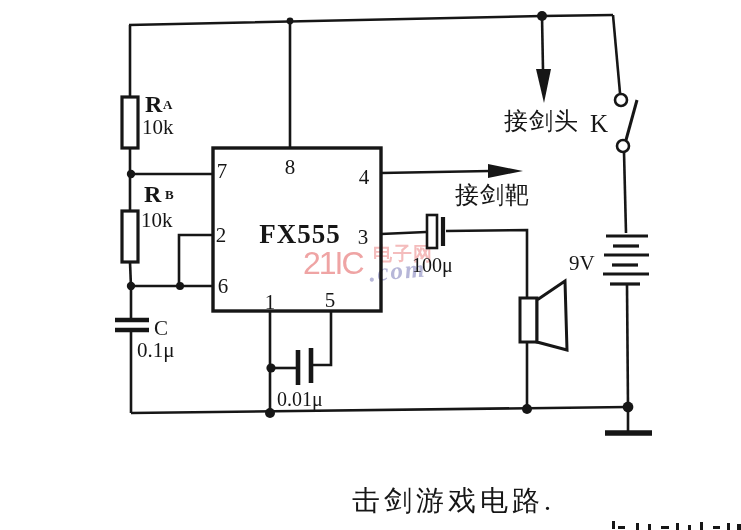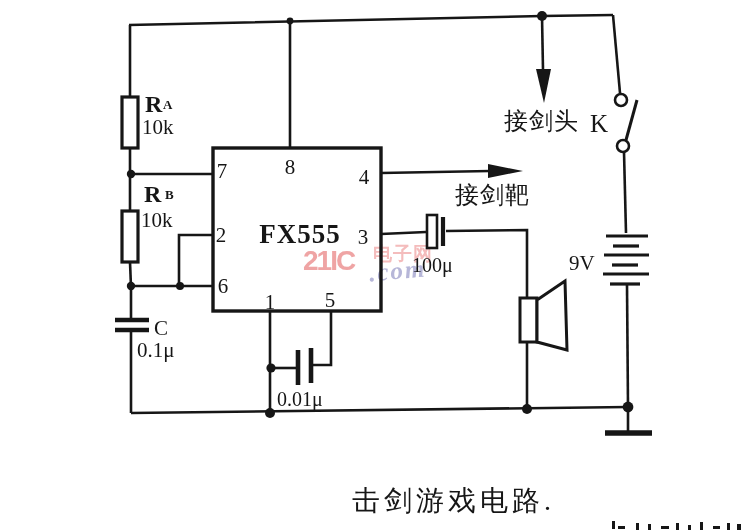--- a/index.html
+++ b/index.html
@@ -5,22 +5,22 @@
   html,body{margin:0;padding:0;}
   body{
     width:741px;height:530px;position:relative;background:#ffffff;
     font-family:"Liberation Serif", serif;overflow:hidden;
   }
   .stage{position:absolute;inset:0;}
   
   .watermark{position:absolute;left:303px;top:244px;width:160px;height:48px;z-index:1;}
   .wm-brand{
     position:absolute;left:0;top:3px;
-    font-family:"Liberation Sans", sans-serif;font-weight:bold;
-    font-size:28px;line-height:1;color:#efa4a4;letter-spacing:-2px;
+    font-family:"Liberation Sans", sans-serif;font-weight:normal;
+    font-size:32px;line-height:1;color:#efa4a4;letter-spacing:-2px;
   }
   .wm-site{
     position:absolute;left:70px;top:0px;
     font-family:Liberation Sans, sans-serif;font-weight:bold;
     font-size:19px;line-height:1;color:#f4bcbc;letter-spacing:1px;
   }
   .wm-tld{
     position:absolute;left:66px;top:14px;
     font-family:"Liberation Serif", serif;font-style:italic;font-weight:bold;
     font-size:25px;line-height:1;color:#b6b6d8;letter-spacing:2px;

